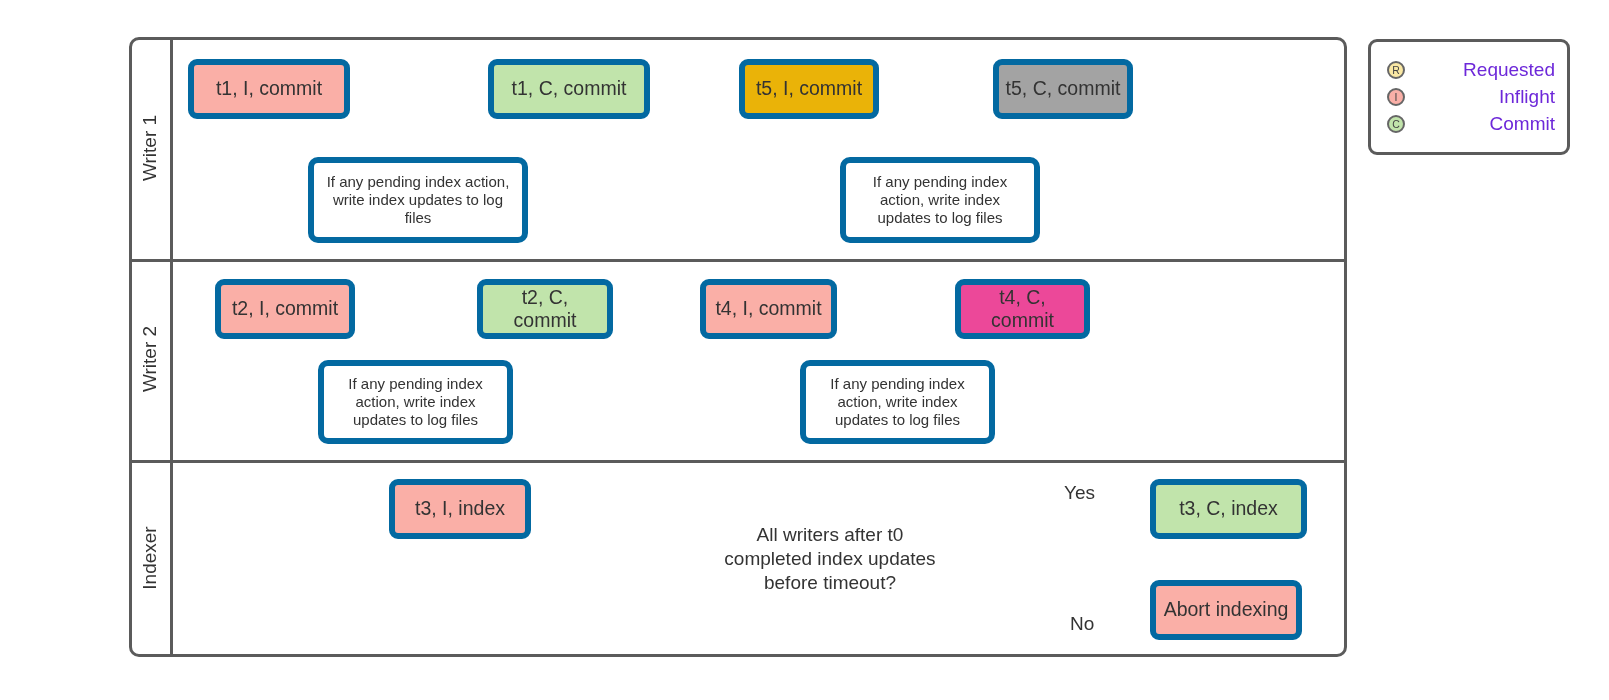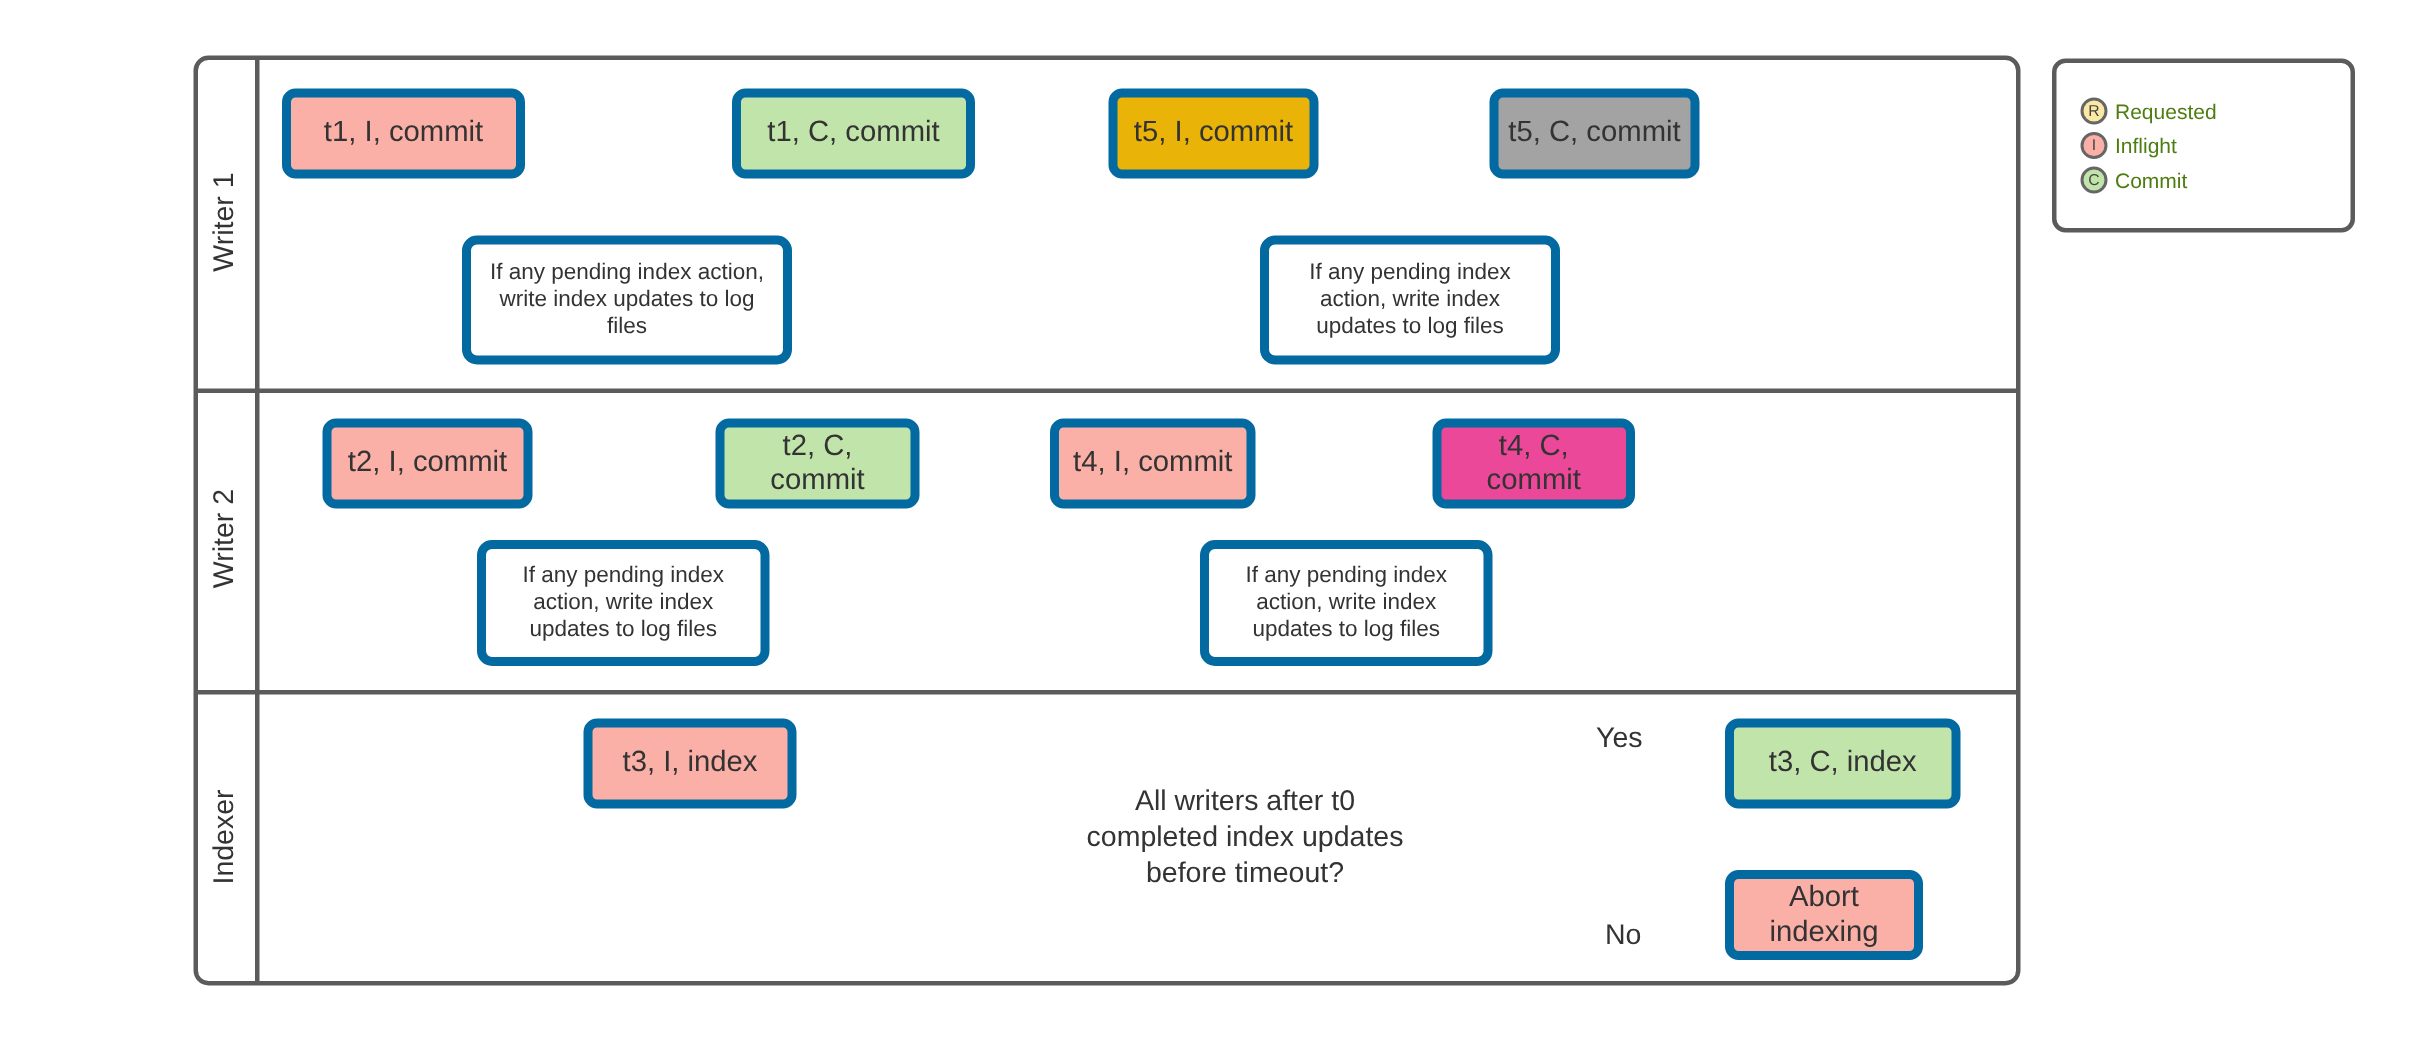--- a/index.html
+++ b/index.html
@@ -12,21 +12,21 @@
   .cond{font-size:15px;padding:2px 8px;border-radius:10px;}
   .decision-text{position:absolute;display:flex;align-items:center;justify-content:center;text-align:center;font-size:19px;line-height:1.28;}
   .edge-label{position:absolute;font-size:19px;color:#333;}
   .overlay{position:absolute;left:0;top:0;pointer-events:none;}
   .arrow{stroke:#666666;stroke-width:3;fill:none;}
   .ahead{fill:#666666;stroke:none;}
   .diamond{fill:#ffffff;stroke:#5F5F5F;stroke-width:3;stroke-linejoin:round;}
   .legend{position:absolute;border:3px solid #5B5B5B;border-radius:9px;box-sizing:border-box;background:#fff;display:flex;flex-direction:column;justify-content:center;gap:5px;padding:8px 12px 8px 16px;}
   .legend-row{display:flex;align-items:center;gap:5px;}
   .legend-dot{width:18px;height:18px;border-radius:50%;border:2px solid #666;display:flex;align-items:center;justify-content:center;font-size:10.5px;box-sizing:border-box;color:#444;flex:0 0 auto;}
-  .legend-label{flex:1;text-align:left;font-size:14px;color:#4d7c0f;}
+  .legend-label{flex:1;text-align:right;font-size:19px;color:#6d28d9;}
 </style>
 </head>
 <body>
 
 <div class="stage">
 
   <svg class="overlay" width="1609" height="700">
     <defs>
       <g id="lockClosed">
         <path d="M6.5,13 V9.5 a5.5,5.5 0 0 1 11,0 V13" fill="none" stroke="#2A308C" stroke-width="3.5"></path>
@@ -124,21 +124,21 @@
   <div class="node" style="left: 477px; top: 279px; width: 136px; height: 60px; background-color: rgb(193, 228, 171);">t2, C, commit</div>
   <div class="node" style="left: 700px; top: 279px; width: 137px; height: 60px; background-color: rgb(250, 175, 167);">t4, I, commit</div>
   <div class="node cond" style="left:800px;top:360px;width:195px;height:84px;">If any pending index action, write index updates to log files</div>
   <div class="node" style="left: 955px; top: 279px; width: 135px; height: 60px; background-color: #ec4899;">t4, C, commit</div>
 
   <div class="node" style="left: 389px; top: 479px; width: 142px; height: 60px; background-color: rgb(250, 175, 167);">t3, I, index</div>
   <div class="decision-text" style="left:712px;top:500px;width:236px;height:118px;">All writers after t0 completed index updates before timeout?</div>
   <div class="edge-label" style="left:1064px;top:482px;">Yes</div>
   <div class="edge-label" style="left:1070px;top:613px;">No</div>
   <div class="node" style="left: 1150px; top: 479px; width: 157px; height: 60px; background-color: rgb(193, 228, 171);">t3, C, index</div>
-  <div class="node" style="left: 1150px; top: 580px; width: 132px; height: 60px; background-color: rgb(250, 175, 167);">Abort indexing</div>
+  <div class="node" style="left: 1150px; top: 580px; width: 152px; height: 60px; background-color: rgb(250, 175, 167);">Abort indexing</div>
 
   <div class="legend" style="left:1368px;top:39px;width:202px;height:116px;">
     <div class="legend-row">
       <div class="legend-dot" style="background-color: rgb(250, 232, 164);">R</div>
       <div class="legend-label">Requested</div>
     </div>
     <div class="legend-row">
       <div class="legend-dot" style="background-color: rgb(250, 175, 167);">I</div>
       <div class="legend-label">Inflight</div>
     </div>

